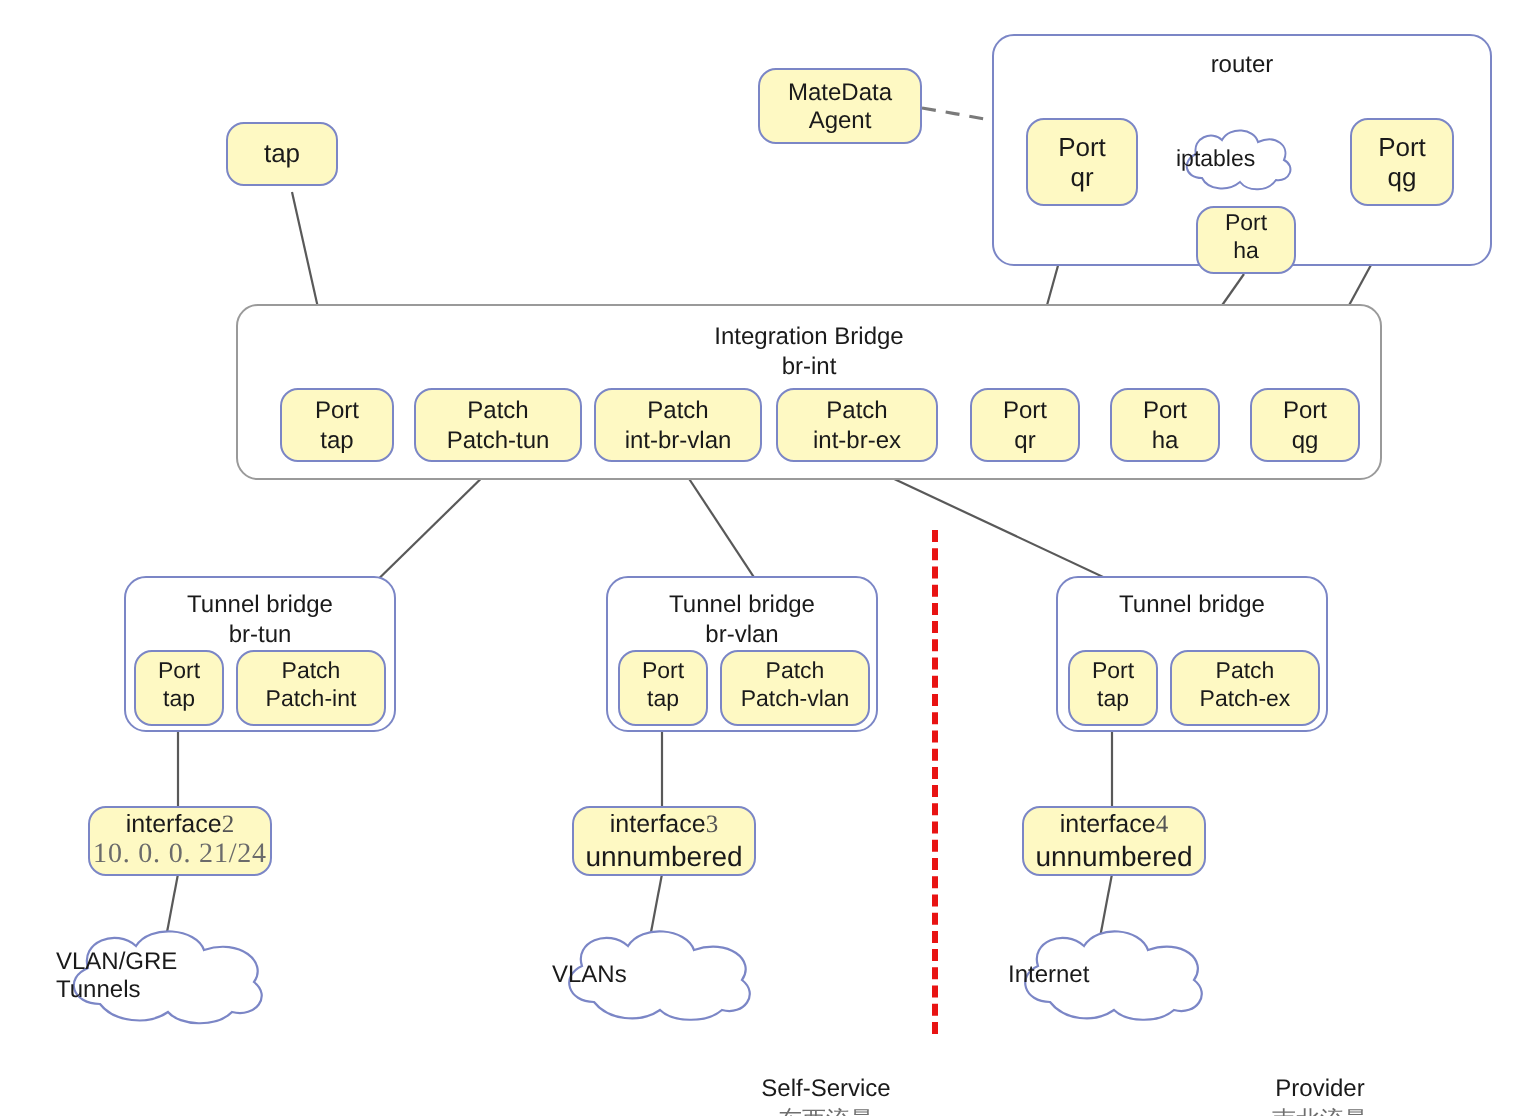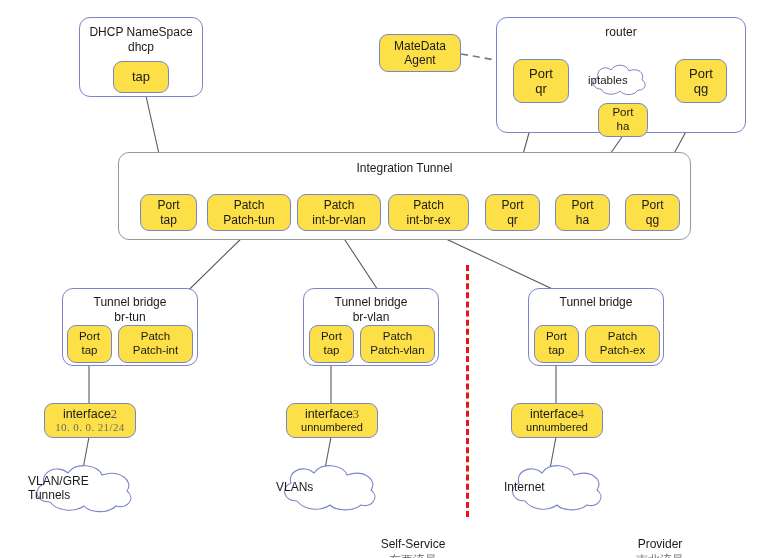--- a/index.html
+++ b/index.html
@@ -7,21 +7,21 @@
     width:761px;height:558px;position:relative;overflow:hidden;
     font-family:"Liberation Sans","DejaVu Sans",sans-serif;
     color:#1a1a1a;
   }
   #canvas{position:absolute;left:0;top:0;width:761px;height:558px;}
   svg.wires{position:absolute;left:0;top:0;width:761px;height:558px;pointer-events:none;}
 
   
   .box{
     position:absolute;box-sizing:border-box;
-    border:1px solid #7b86c6;border-radius:9px;background:#fde047;
+    border:1px solid #7b86c6;border-radius:9px;background:#fef9c3;
     display:flex;flex-direction:column;justify-content:center;
     text-align:center;line-height:1.18;
   }
   .container-box{
     position:absolute;box-sizing:border-box;
     border:1px solid #7b86c6;border-radius:11px;background:#ffffff;
   }
   .gray-box{border-color:#9a9a9a;}
   .ttl{position:absolute;left:0;right:0;text-align:center;line-height:1.22;}
   .l1,.l2{display:block;white-space:nowrap;}
@@ -33,21 +33,21 @@
   .cloud{position:absolute;}
   .cloud svg{position:absolute;left:0;top:0;overflow:visible;}
   .cloud .cl-label{
     position:absolute;left:0;right:0;top:50%;transform:translateY(-50%);
     text-align:left;line-height:1.2;white-space:nowrap;
   }
 
   
   .iface .l1{font-family:"Liberation Sans",sans-serif;font-size:12.5px;}
   .iface .l1 em{font-family:"Liberation Serif","DejaVu Serif",serif;font-style:normal;color:#555;}
-  .iface .l2{font-size:11px;}
+  .iface .l2{font-size:14px;}
   .iface .ip{font-family:"Liberation Serif","DejaVu Serif",serif;color:#6b6b6b;letter-spacing:.4px;}
 
   
   .legend{position:absolute;text-align:center;line-height:1.35;}
   .legend .en{display:block;font-size:12px;color:#1a1a1a;margin-top:24px;}
   .legend .cn{display:block;font-size:12px;color:#6e6e6e;}
 
   
   .divider{position:absolute;width:0;border-left:3px dashed #e81313;}
 </style>
@@ -85,26 +85,20 @@
 
       <line x1="556" y1="437" x2="549" y2="474"></line>
 
       <line x1="569" y1="81" x2="588" y2="81"></line>
       <line x1="649" y1="81" x2="675" y2="81"></line>
     </g>
 
     <path d="M 461 54 C 510 62 560 74 598 76" stroke="#7a7a7a" stroke-width="1.6" fill="none" stroke-dasharray="7 5"></path>
   </svg>
 
-  <div class="container-box" style="left:79px;top:17px;width:124px;height:80px;">
-    <div class="ttl f12" style="top:7px;">
-      <span class="l1">DHCP NameSpace</span>
-      <span class="l2">dhcp</span>
-    </div>
-  </div>
   <div class="box" style="left:113px;top:61px;width:56px;height:32px;">
     <span class="l1 f13">tap</span>
   </div>
 
   <div class="box" style="left:379px;top:34px;width:82px;height:38px;">
     <span class="l1 f12">MateData</span>
     <span class="l2 f12">Agent</span>
   </div>
 
   <div class="container-box" style="left:496px;top:17px;width:250px;height:116px;">
@@ -129,21 +123,22 @@
     <svg width="62" height="38" viewBox="0 0 62 38" xmlns="http://www.w3.org/2000/svg">
       <path d="M13 27 C4 27 3 18 10 15 C8 7 18 3 23 8 C27 1 39 2 41 9
                C50 5 57 11 54 18 C60 21 57 29 50 28 C46 34 36 34 32 29
                C26 34 16 33 13 27 Z" fill="#ffffff" stroke="#7b86c6" stroke-width="1"></path>
     </svg>
     <span class="cl-label f115">iptables</span>
   </div>
 
   <div class="container-box gray-box" style="left:118px;top:152px;width:573px;height:88px;">
     <div class="ttl f12" style="top:8px;">
-      <span class="l1">Integration Tunnel</span>
+      <span class="l1">Integration Bridge</span>
+      <span class="l2">br-int</span>
     </div>
   </div>
 
   <div class="box" style="left:140px;top:194px;width:57px;height:37px;">
     <span class="l1 f12">Port</span>
     <span class="l2 f12">tap</span>
   </div>
   <div class="box" style="left:207px;top:194px;width:84px;height:37px;">
     <span class="l1 f12">Patch</span>
     <span class="l2 f12">Patch-tun</span>

